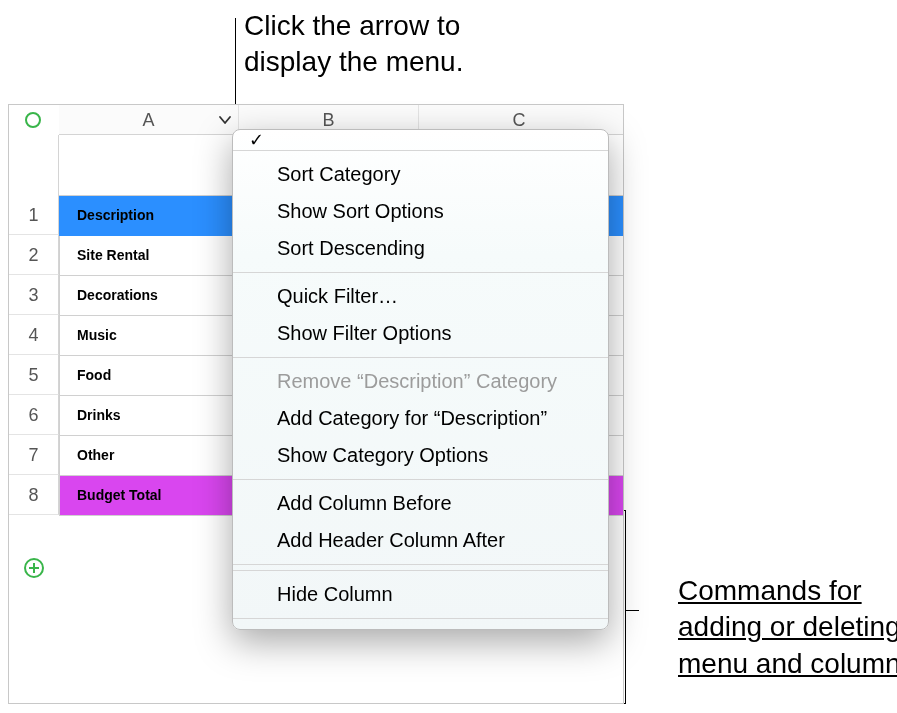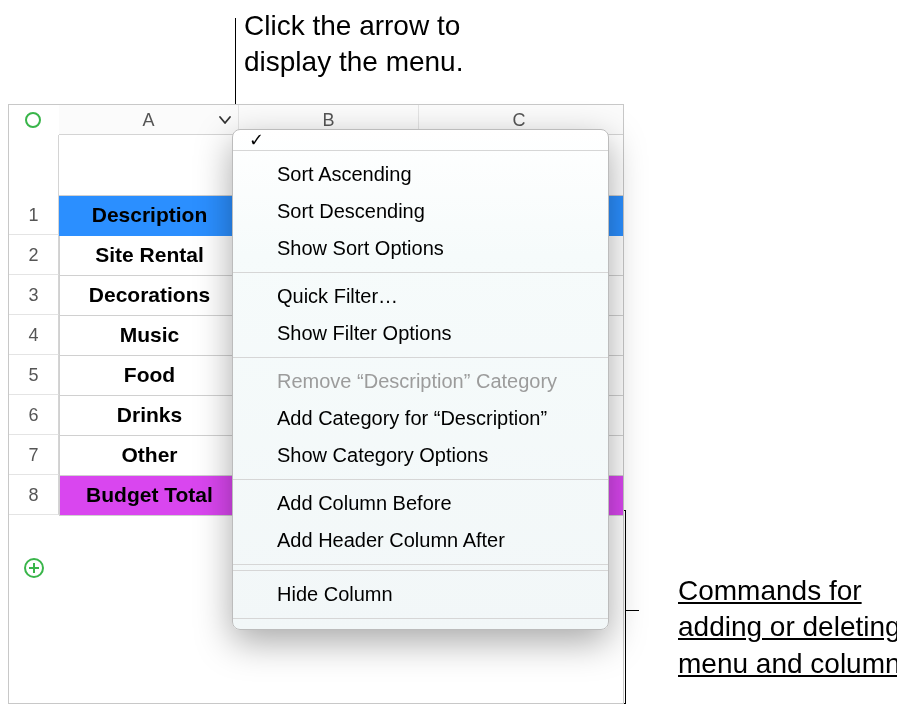--- a/index.html
+++ b/index.html
@@ -119,27 +119,26 @@
     top: 30px;
     right: 0;
   }
   .grid-body table {
     border-collapse: collapse;
     width: 565px;
   }
   .grid-body td {
     height: 40px;
     border: 1px solid #d0d0d0;
-    padding: 0 0;
-    font-size: 21px;
+    padding: 0 17px;
+    font-size: 14px;
     font-weight: 600;
     color: #000;
     background:#fff;
     vertical-align: middle;
-    text-align: center;
   }
   .grid-body tr td:first-child { width: 180px; }
   .grid-body tr.selected td {
     background: #2b8fff;
     border-color:#2b8fff;
     color: #000;
   }
   .grid-body tr.selected td:first-child {
     background: #2b8fff;
   }
@@ -306,23 +305,23 @@
     </tbody>
       </table>
   </div>
 </div>
 
 <div class="context-menu">
   <div class="menu-item">
     <span class="menu-check">✓</span>
   </div>
   <div class="menu-sep"></div>
-  <div class="menu-item"><span>Sort Ascending</span></div>
+  <div class="menu-item"><span>Sort Category</span></div>
+  <div class="menu-item"><span>Show Sort Options</span></div>
   <div class="menu-item"><span>Sort Descending</span></div>
-  <div class="menu-item"><span>Show Sort Options</span></div>
   <div class="menu-sep"></div>
   <div class="menu-item"><span>Quick Filter…</span></div>
   <div class="menu-item"><span>Show Filter Options</span></div>
   <div class="menu-sep"></div>
   <div class="menu-item disabled"><span>Remove “Description” Category</span></div>
   <div class="menu-item"><span>Add Category for “Description”</span></div>
   <div class="menu-item"><span>Show Category Options</span></div>
   <div class="menu-sep"></div>
   <div class="menu-item"><span>Add Column Before</span></div>
   <div class="menu-item"><span>Add Header Column After</span></div>

